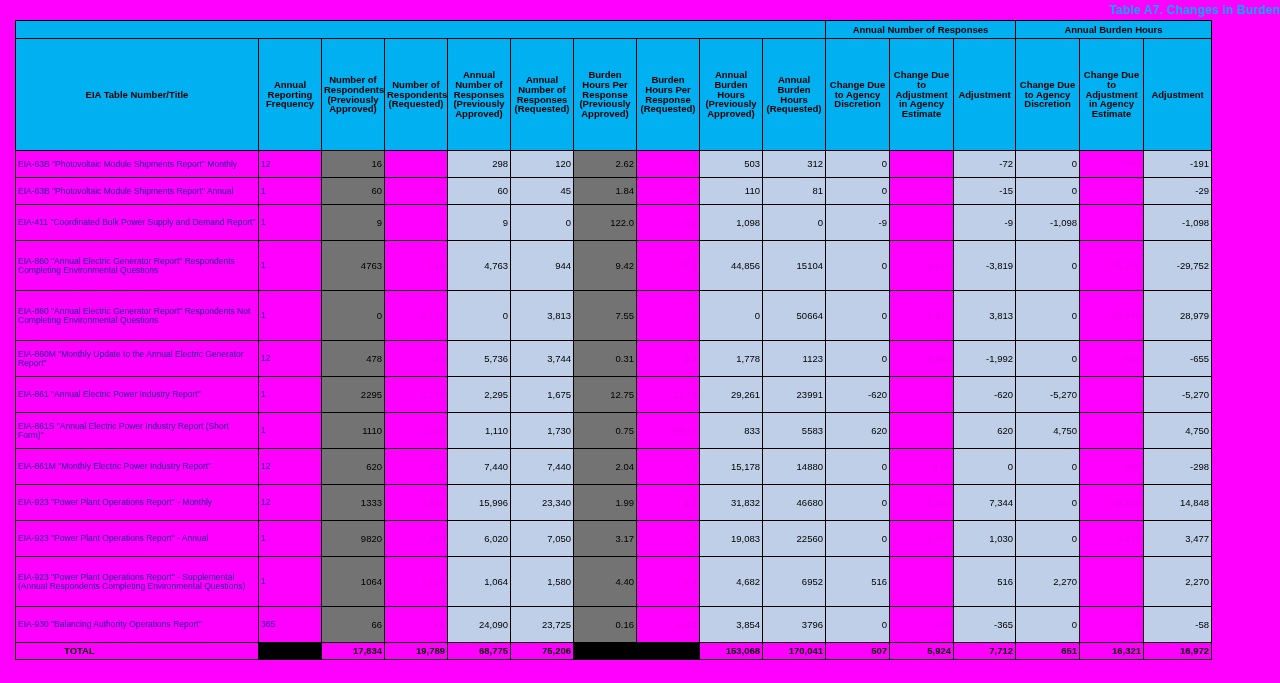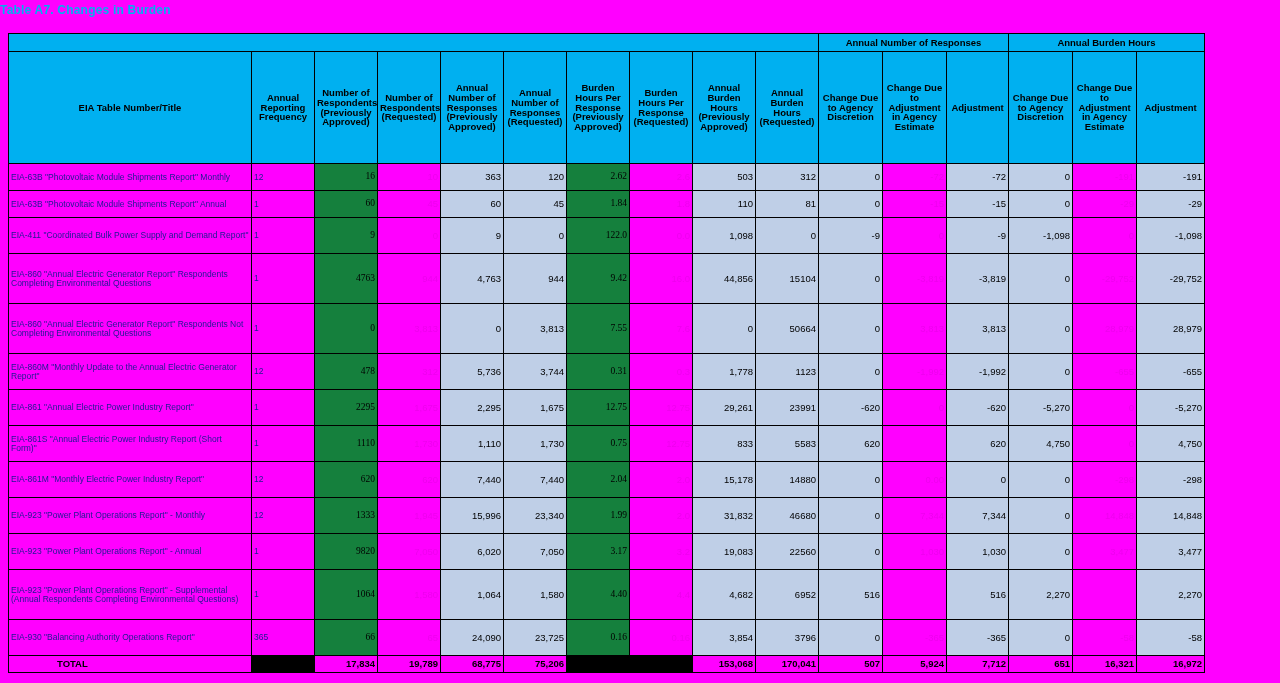--- a/index.html
+++ b/index.html
@@ -5,34 +5,34 @@
   html,body{margin:0;padding:0;}
   body{
     width:1280px;height:683px;
     background:#FF00FF;
     font-family:"Liberation Sans", sans-serif;
     overflow:hidden;
   }
   .page{position:relative;width:1280px;height:683px;}
   .title{
     width:100%;
-    text-align:left;
+    text-align:right;
     font-size:12px;
     font-weight:bold;
     color:#00B0F0;
     padding-top:3px;
-    padding-bottom:16px;
+    padding-bottom:3px;
     letter-spacing:.2px;
     border-radius:6px;
   }
   table{
     border-collapse:collapse;
     table-layout:fixed;
     width:1024px;
-    margin-left:8px;
+    margin-left:15px;
     font-size:9px;
   }
   th,td{
     border:1px solid #000;
     padding:0 2px;
     vertical-align:middle;
     line-height:1.05;
     overflow:hidden;
   }
   thead th{
@@ -56,21 +56,21 @@
     color:#1b1b8f;
     text-align:left;
     font-size:8.5px;
     border-radius:13px;
   }
   td.num{
     text-align:right;
     font-size:9.5px;
     color:#000;
   }
-  td.white{background:#15803d;font-family:Liberation Serif, serif;}
+  td.white{background:#737373;}
   td.blue{background:#BFCFE7;}
   td.magtext{background:#FF00FF;color:#ee00ee;}
   tr.total td{
     font-weight:bold;
     background:#FF00FF;
     color:#000;
     text-align:right;
     height:16px;
     font-size:9.5px;
   }
@@ -127,21 +127,21 @@
         <th>Change Due to Adjustment in Agency Estimate</th>
         <th>Adjustment</th>
       </tr>
     </thead>
     <tbody id="tbody">
         <tr style="height: 26px;">
           <td class="lbl">EIA-63B "Photovoltaic Module Shipments Report" Monthly</td>
           <td class="freq">12</td>
           <td class="num white">16</td>
           <td class="num magtext">10</td>
-          <td class="num blue">363</td>
+          <td class="num blue">298</td>
           <td class="num blue">120</td>
           <td class="num white">2.62</td>
           <td class="num magtext">2.6</td>
           <td class="num blue">503</td>
           <td class="num blue">312</td>
           <td class="num blue">0</td>
           <td class="num magtext">-72</td>
           <td class="num blue">-72</td>
           <td class="num blue">0</td>
           <td class="num magtext">-191</td>

